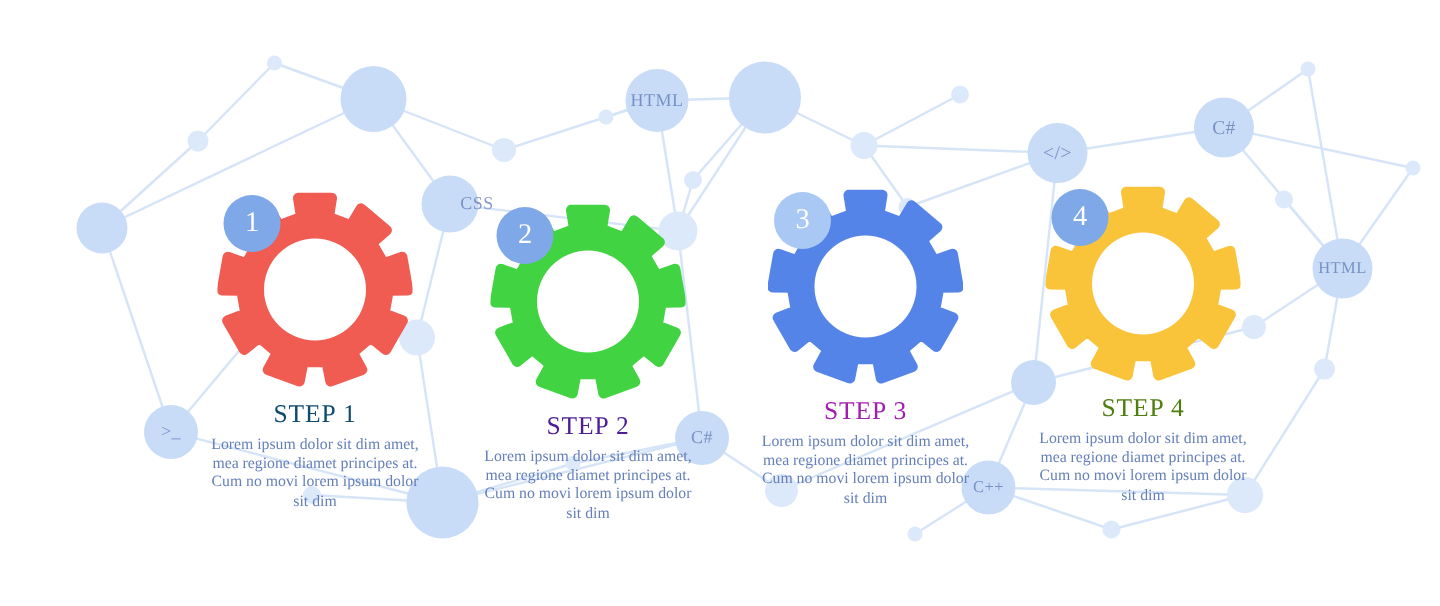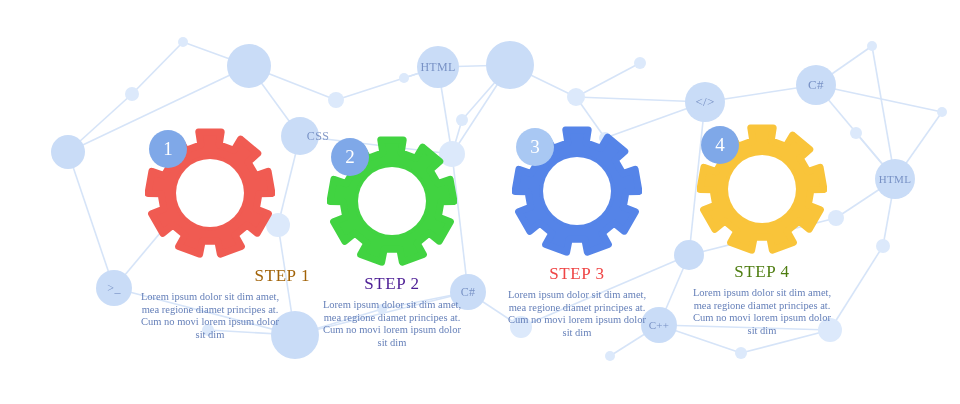--- a/index.html
+++ b/index.html
@@ -198,21 +198,21 @@
 
   <div class="steps-layer" id="steps-layer">
       <div class="step" style="left: 110px; top: 128px;">
         <div class="gear-wrap">
           <svg class="gear-svg" viewBox="0 0 130 130">
             <path d="M 53.81 4.02 L 76.19 4.02 L 74.18 16.87 L 88.91 22.23 L 95.62 11.09 L 112.77 25.48 L 102.97 34.03 L 110.81 47.60 L 123.11 43.39 L 127.00 65.43 L 114.00 65.68 L 111.27 81.11 L 123.41 85.80 L 112.22 105.18 L 102.09 97.02 L 90.09 107.09 L 96.37 118.48 L 75.34 126.13 L 72.83 113.37 L 57.17 113.37 L 54.66 126.13 L 33.63 118.48 L 39.91 107.09 L 27.91 97.02 L 17.78 105.18 L 6.59 85.80 L 18.73 81.11 L 16.00 65.68 L 3.00 65.43 L 6.89 43.39 L 19.19 47.60 L 27.03 34.03 L 17.23 25.48 L 34.38 11.09 L 41.09 22.23 L 55.82 16.87 Z M 99.00 65.00 L 98.71 60.56 L 97.84 56.20 L 96.41 51.99 L 94.44 48.00 L 91.97 44.30 L 89.04 40.96 L 85.70 38.03 L 82.00 35.56 L 78.01 33.59 L 73.80 32.16 L 69.44 31.29 L 65.00 31.00 L 60.56 31.29 L 56.20 32.16 L 51.99 33.59 L 48.00 35.56 L 44.30 38.03 L 40.96 40.96 L 38.03 44.30 L 35.56 48.00 L 33.59 51.99 L 32.16 56.20 L 31.29 60.56 L 31.00 65.00 L 31.29 69.44 L 32.16 73.80 L 33.59 78.01 L 35.56 82.00 L 38.03 85.70 L 40.96 89.04 L 44.30 91.97 L 48.00 94.44 L 51.99 96.41 L 56.20 97.84 L 60.56 98.71 L 65.00 99.00 L 69.44 98.71 L 73.80 97.84 L 78.01 96.41 L 82.00 94.44 L 85.70 91.97 L 89.04 89.04 L 91.97 85.70 L 94.44 82.00 L 96.41 78.01 L 97.84 73.80 L 98.71 69.44 L 99.00 65.00 Z" fill="#f05b52" fill-rule="evenodd" stroke="#f05b52" stroke-width="7" stroke-linejoin="round"></path>
             <circle cx="65" cy="65" r="34" fill="#ffffff"></circle>
           </svg>
           <div class="badge" style="background: rgb(127, 168, 232);">1</div>
         </div>
-        <div class="step-title" style="color: #a16207; text-align: right;">STEP 1</div>
+        <div class="step-title" style="color: #0c4a6e;">STEP 1</div>
         <div class="step-desc">Lorem ipsum dolor sit dim amet, mea regione diamet principes at. Cum no movi lorem ipsum dolor sit dim</div>
       </div>
       <div class="step" style="left: 292px; top: 136px;">
         <div class="gear-wrap">
           <svg class="gear-svg" viewBox="0 0 130 130">
             <path d="M 53.81 4.02 L 76.19 4.02 L 74.18 16.87 L 88.91 22.23 L 95.62 11.09 L 112.77 25.48 L 102.97 34.03 L 110.81 47.60 L 123.11 43.39 L 127.00 65.43 L 114.00 65.68 L 111.27 81.11 L 123.41 85.80 L 112.22 105.18 L 102.09 97.02 L 90.09 107.09 L 96.37 118.48 L 75.34 126.13 L 72.83 113.37 L 57.17 113.37 L 54.66 126.13 L 33.63 118.48 L 39.91 107.09 L 27.91 97.02 L 17.78 105.18 L 6.59 85.80 L 18.73 81.11 L 16.00 65.68 L 3.00 65.43 L 6.89 43.39 L 19.19 47.60 L 27.03 34.03 L 17.23 25.48 L 34.38 11.09 L 41.09 22.23 L 55.82 16.87 Z M 99.00 65.00 L 98.71 60.56 L 97.84 56.20 L 96.41 51.99 L 94.44 48.00 L 91.97 44.30 L 89.04 40.96 L 85.70 38.03 L 82.00 35.56 L 78.01 33.59 L 73.80 32.16 L 69.44 31.29 L 65.00 31.00 L 60.56 31.29 L 56.20 32.16 L 51.99 33.59 L 48.00 35.56 L 44.30 38.03 L 40.96 40.96 L 38.03 44.30 L 35.56 48.00 L 33.59 51.99 L 32.16 56.20 L 31.29 60.56 L 31.00 65.00 L 31.29 69.44 L 32.16 73.80 L 33.59 78.01 L 35.56 82.00 L 38.03 85.70 L 40.96 89.04 L 44.30 91.97 L 48.00 94.44 L 51.99 96.41 L 56.20 97.84 L 60.56 98.71 L 65.00 99.00 L 69.44 98.71 L 73.80 97.84 L 78.01 96.41 L 82.00 94.44 L 85.70 91.97 L 89.04 89.04 L 91.97 85.70 L 94.44 82.00 L 96.41 78.01 L 97.84 73.80 L 98.71 69.44 L 99.00 65.00 Z" fill="#41d341" fill-rule="evenodd" stroke="#41d341" stroke-width="7" stroke-linejoin="round"></path>
             <circle cx="65" cy="65" r="34" fill="#ffffff"></circle>
           </svg>
           <div class="badge" style="background: rgb(127, 168, 232);">2</div>
         </div>
@@ -220,21 +220,21 @@
         <div class="step-desc">Lorem ipsum dolor sit dim amet, mea regione diamet principes at. Cum no movi lorem ipsum dolor sit dim</div>
       </div>
       <div class="step" style="left: 477px; top: 126px;">
         <div class="gear-wrap">
           <svg class="gear-svg" viewBox="0 0 130 130">
             <path d="M 53.81 4.02 L 76.19 4.02 L 74.18 16.87 L 88.91 22.23 L 95.62 11.09 L 112.77 25.48 L 102.97 34.03 L 110.81 47.60 L 123.11 43.39 L 127.00 65.43 L 114.00 65.68 L 111.27 81.11 L 123.41 85.80 L 112.22 105.18 L 102.09 97.02 L 90.09 107.09 L 96.37 118.48 L 75.34 126.13 L 72.83 113.37 L 57.17 113.37 L 54.66 126.13 L 33.63 118.48 L 39.91 107.09 L 27.91 97.02 L 17.78 105.18 L 6.59 85.80 L 18.73 81.11 L 16.00 65.68 L 3.00 65.43 L 6.89 43.39 L 19.19 47.60 L 27.03 34.03 L 17.23 25.48 L 34.38 11.09 L 41.09 22.23 L 55.82 16.87 Z M 99.00 65.00 L 98.71 60.56 L 97.84 56.20 L 96.41 51.99 L 94.44 48.00 L 91.97 44.30 L 89.04 40.96 L 85.70 38.03 L 82.00 35.56 L 78.01 33.59 L 73.80 32.16 L 69.44 31.29 L 65.00 31.00 L 60.56 31.29 L 56.20 32.16 L 51.99 33.59 L 48.00 35.56 L 44.30 38.03 L 40.96 40.96 L 38.03 44.30 L 35.56 48.00 L 33.59 51.99 L 32.16 56.20 L 31.29 60.56 L 31.00 65.00 L 31.29 69.44 L 32.16 73.80 L 33.59 78.01 L 35.56 82.00 L 38.03 85.70 L 40.96 89.04 L 44.30 91.97 L 48.00 94.44 L 51.99 96.41 L 56.20 97.84 L 60.56 98.71 L 65.00 99.00 L 69.44 98.71 L 73.80 97.84 L 78.01 96.41 L 82.00 94.44 L 85.70 91.97 L 89.04 89.04 L 91.97 85.70 L 94.44 82.00 L 96.41 78.01 L 97.84 73.80 L 98.71 69.44 L 99.00 65.00 Z" fill="#5584e8" fill-rule="evenodd" stroke="#5584e8" stroke-width="7" stroke-linejoin="round"></path>
             <circle cx="65" cy="65" r="34" fill="#ffffff"></circle>
           </svg>
           <div class="badge" style="background: rgb(169, 200, 243);">3</div>
         </div>
-        <div class="step-title" style="color: #ef4444;">STEP 3</div>
+        <div class="step-title" style="color: #a21caf;">STEP 3</div>
         <div class="step-desc">Lorem ipsum dolor sit dim amet, mea regione diamet principes at. Cum no movi lorem ipsum dolor sit dim</div>
       </div>
       <div class="step" style="left: 662px; top: 124px;">
         <div class="gear-wrap">
           <svg class="gear-svg" viewBox="0 0 130 130">
             <path d="M 53.81 4.02 L 76.19 4.02 L 74.18 16.87 L 88.91 22.23 L 95.62 11.09 L 112.77 25.48 L 102.97 34.03 L 110.81 47.60 L 123.11 43.39 L 127.00 65.43 L 114.00 65.68 L 111.27 81.11 L 123.41 85.80 L 112.22 105.18 L 102.09 97.02 L 90.09 107.09 L 96.37 118.48 L 75.34 126.13 L 72.83 113.37 L 57.17 113.37 L 54.66 126.13 L 33.63 118.48 L 39.91 107.09 L 27.91 97.02 L 17.78 105.18 L 6.59 85.80 L 18.73 81.11 L 16.00 65.68 L 3.00 65.43 L 6.89 43.39 L 19.19 47.60 L 27.03 34.03 L 17.23 25.48 L 34.38 11.09 L 41.09 22.23 L 55.82 16.87 Z M 99.00 65.00 L 98.71 60.56 L 97.84 56.20 L 96.41 51.99 L 94.44 48.00 L 91.97 44.30 L 89.04 40.96 L 85.70 38.03 L 82.00 35.56 L 78.01 33.59 L 73.80 32.16 L 69.44 31.29 L 65.00 31.00 L 60.56 31.29 L 56.20 32.16 L 51.99 33.59 L 48.00 35.56 L 44.30 38.03 L 40.96 40.96 L 38.03 44.30 L 35.56 48.00 L 33.59 51.99 L 32.16 56.20 L 31.29 60.56 L 31.00 65.00 L 31.29 69.44 L 32.16 73.80 L 33.59 78.01 L 35.56 82.00 L 38.03 85.70 L 40.96 89.04 L 44.30 91.97 L 48.00 94.44 L 51.99 96.41 L 56.20 97.84 L 60.56 98.71 L 65.00 99.00 L 69.44 98.71 L 73.80 97.84 L 78.01 96.41 L 82.00 94.44 L 85.70 91.97 L 89.04 89.04 L 91.97 85.70 L 94.44 82.00 L 96.41 78.01 L 97.84 73.80 L 98.71 69.44 L 99.00 65.00 Z" fill="#f9c43a" fill-rule="evenodd" stroke="#f9c43a" stroke-width="7" stroke-linejoin="round"></path>
             <circle cx="65" cy="65" r="34" fill="#ffffff"></circle>
           </svg>
           <div class="badge" style="background: rgb(127, 168, 232);">4</div>
         </div>

